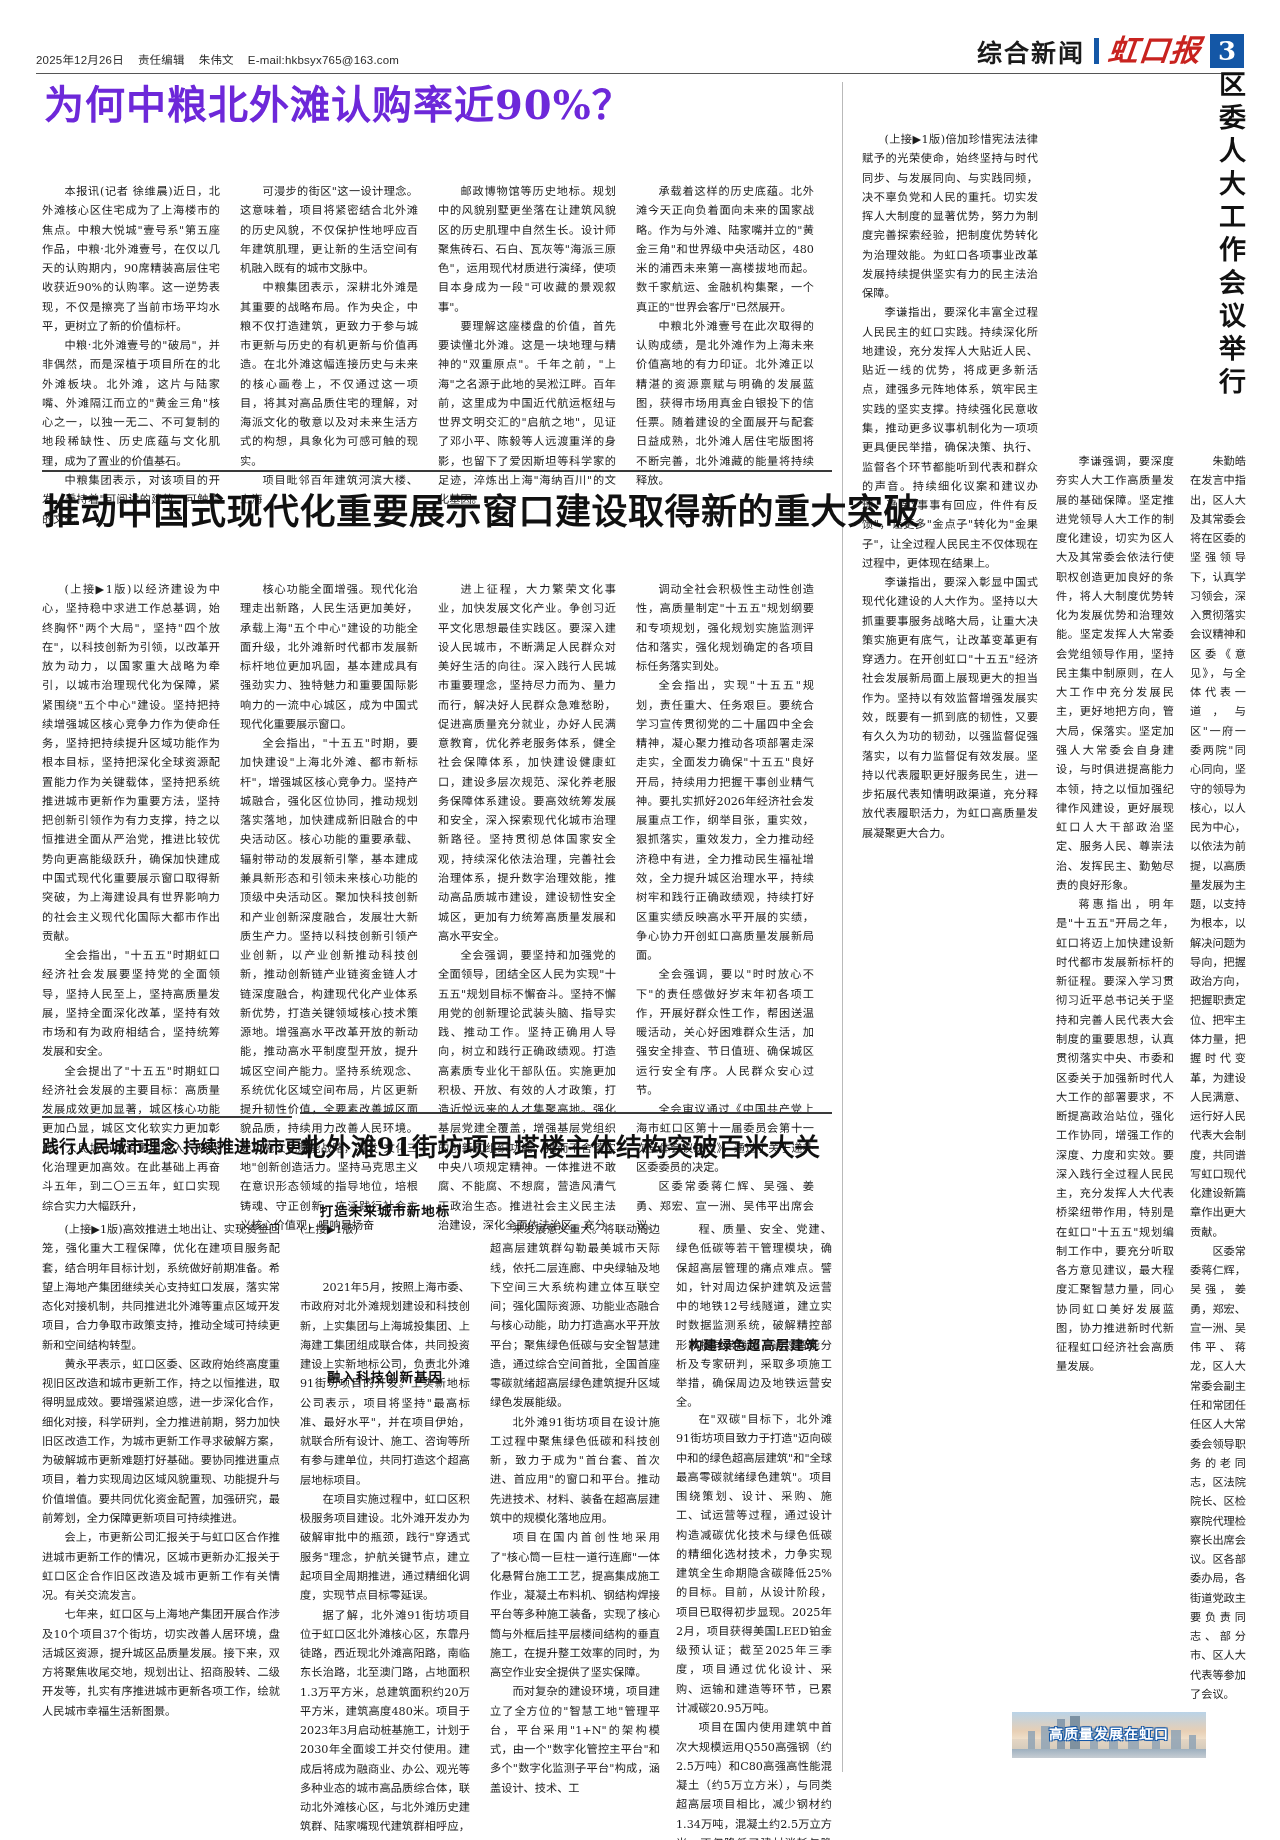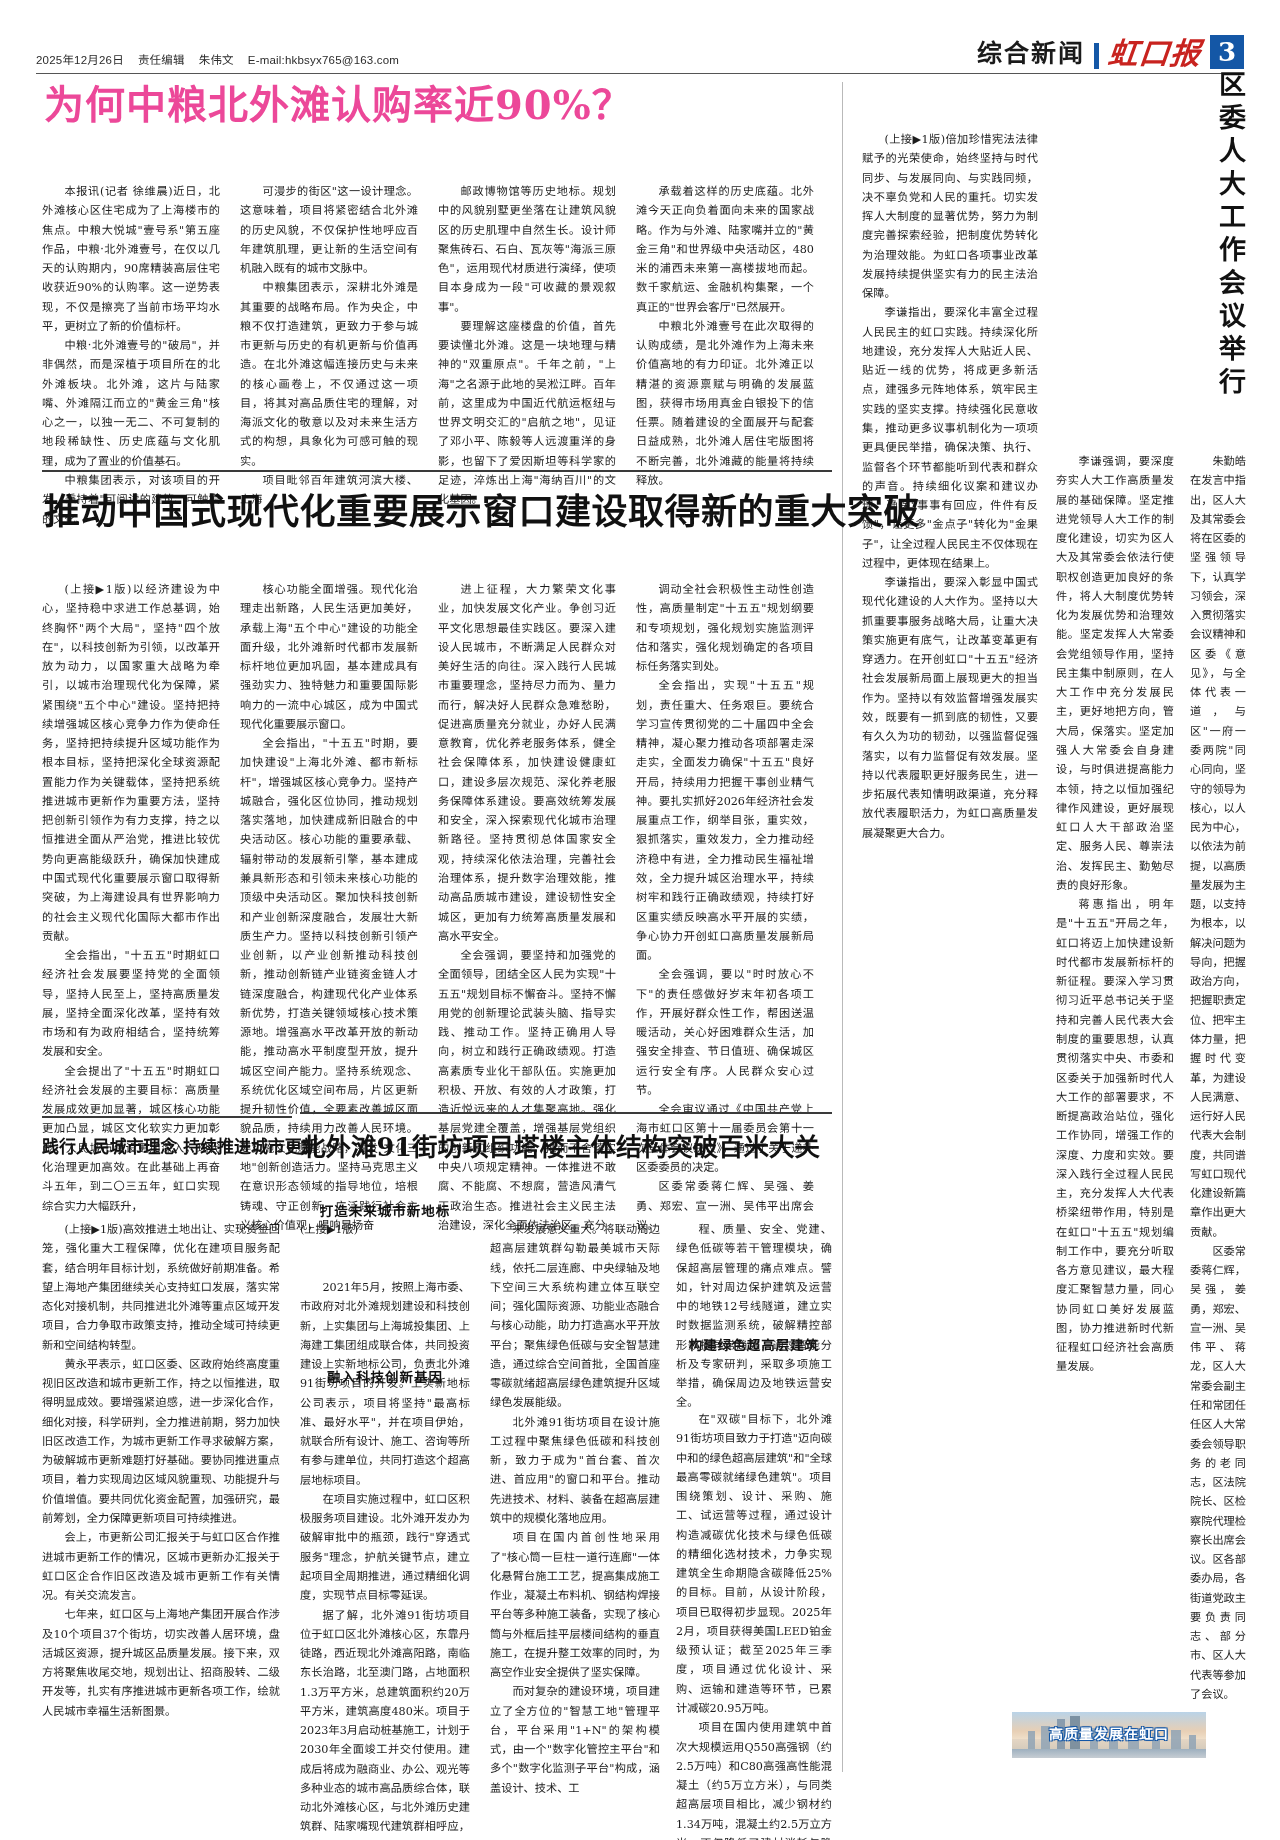--- a/index.html
+++ b/index.html
@@ -39,21 +39,21 @@
     color: #2b2b2b;
     letter-spacing: 0.2px;
     display: flex;
     gap: 14px;
     align-items: baseline;
     padding-bottom: 3px;
   }
   .masthead-left span { white-space: nowrap; }
   .masthead-right {
     display: flex;
-    align-items: flex-end;
+    align-items: center;
     gap: 9px;
     padding-bottom: 1px;
   }
   .section-name {
     font-family: "DejaVu Serif", serif;
     font-weight: bold;
     font-size: 25px;
     letter-spacing: 2px;
     color: #1a1a1a;
   }
@@ -111,21 +111,21 @@
 
   
   .hl-main {
     position: absolute;
     left: 44px; top: 78px;
     width: 700px;
     font-family: "DejaVu Serif", serif;
     font-weight: bold;
     font-size: 40px;
     letter-spacing: 1px;
-    color: #ec4899;
+    color: #6d28d9;
     line-height: 1.15;
     white-space: nowrap;
   }
   .hl-vertical {
     position: absolute;
     right: 36px; top: 66px;
     width: 44px;
     writing-mode: vertical-rl;
     text-orientation: upright;
     font-family: "DejaVu Serif", serif;

